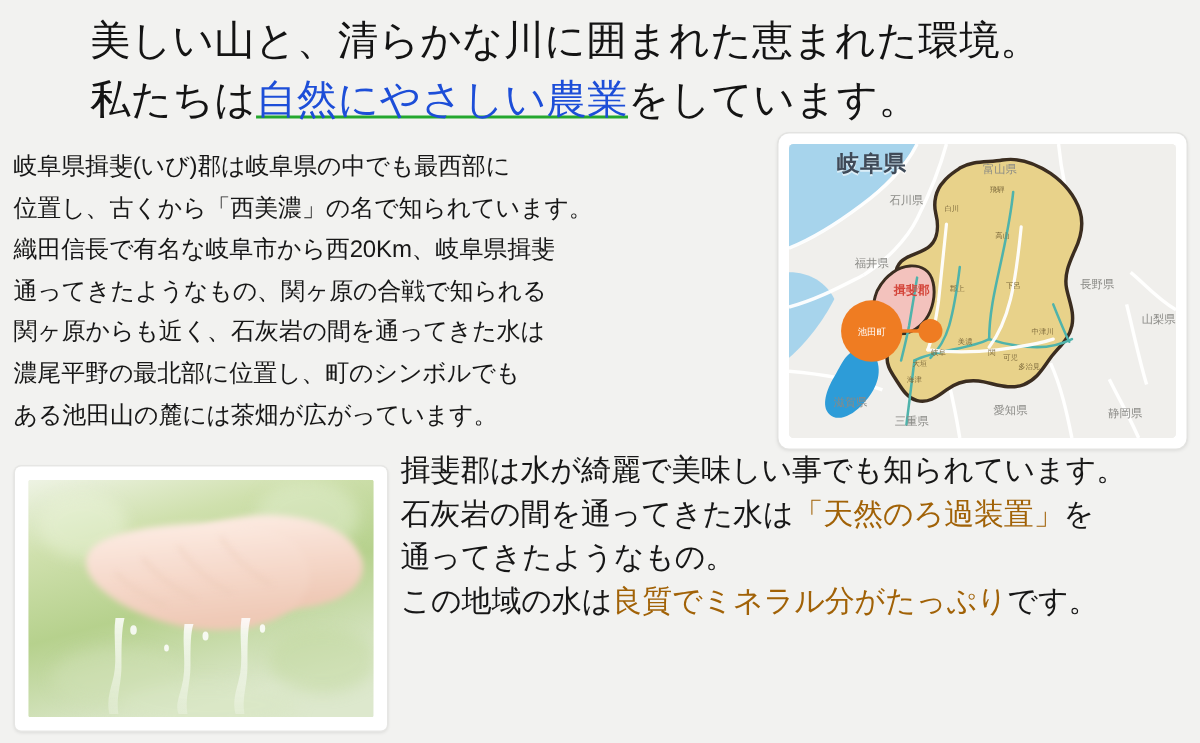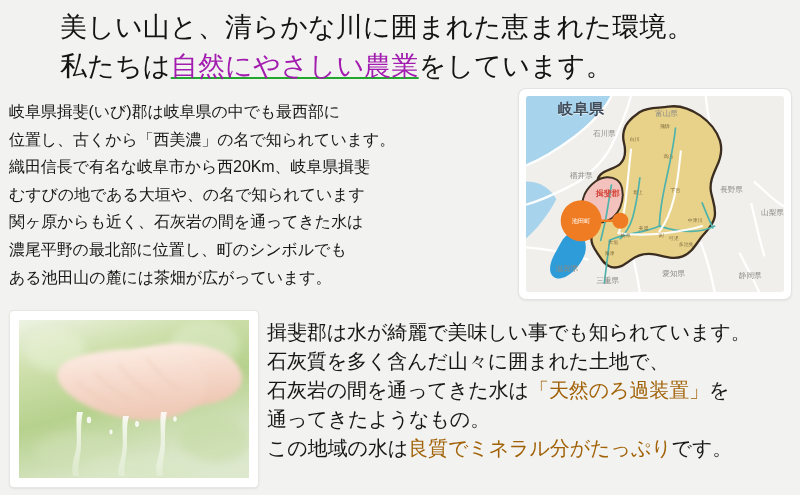--- a/index.html
+++ b/index.html
@@ -27,21 +27,21 @@
     top: 8px;
     width: 720px;
     color: #141414;
     font-size: 27px;
     line-height: 39px;
     letter-spacing: 0.2px;
     font-weight: 500;
   }
   .headline .line { display: block; white-space: nowrap; }
   .hl-green {
-    color: #a21caf;
+    color: #1d4ed8;
     text-decoration: underline;
     text-decoration-color: #24a72e;
     text-underline-offset: 2px;
   }
 
   
   .intro {
     position: absolute;
     left: 9px;
     top: 98px;
@@ -107,21 +107,21 @@
     overflow: hidden;
     border-radius: 1px;
     background: linear-gradient(165deg,#e9f0dc 0%, #cfe0ad 22%, #b9d492 45%, #cfe2b2 70%, #e6eedd 100%);
   }
   .photo svg { display:block; width:100%; height:100%; }
 
   
   .water-text {
     position: absolute;
     left: 267px;
-    top: 318px;
+    top: 300px;
     width: 530px;
     color: #171717;
     font-size: 20px;
     line-height: 29px;
     letter-spacing: -0.1px;
   }
   .water-text .line { display: block; white-space: nowrap; }
   .hl-red { color: #a16207; }
 </style>
 </head>
@@ -131,21 +131,21 @@
 
   <div class="headline">
     <span class="line">美しい山と、清らかな川に囲まれた恵まれた環境。</span>
     <span class="line"><span>私たちは</span><span class="hl-green">自然にやさしい農業</span><span>をしています。</span></span>
   </div>
 
   <div class="intro">
     <span class="line">岐阜県揖斐(いび)郡は岐阜県の中でも最西部に</span>
     <span class="line">位置し、古くから「西美濃」の名で知られています。</span>
     <span class="line">織田信長で有名な岐阜市から西20Km、岐阜県揖斐</span>
-    <span class="line">むすびの地である大垣や、の名で知られています</span>
+    <span class="line">通ってきたようなもの、関ヶ原の合戦で知られる</span>
     <span class="line">関ヶ原からも近く、石灰岩の間を通ってきた水は</span>
     <span class="line">濃尾平野の最北部に位置し、町のシンボルでも</span>
     <span class="line">ある池田山の麓には茶畑が広がっています。</span>
   </div>
 
   <div class="map-frame">
     <div class="map-canvas">
       <svg viewBox="0 0 290 220" preserveAspectRatio="none">
 
         <rect x="0" y="0" width="290" height="220" fill="#f0efec"></rect>
@@ -306,19 +306,18 @@
           <ellipse cx="118" cy="104" rx="2" ry="3"></ellipse>
           <ellipse cx="156" cy="99" rx="1.8" ry="2.8"></ellipse>
           <ellipse cx="92" cy="112" rx="1.6" ry="2.4"></ellipse>
         </g>
       </svg>
     </div>
   </div>
 
   <div class="water-text">
     <span class="line">揖斐郡は水が綺麗で美味しい事でも知られています。</span>
-    <span class="line">石灰質を多く含んだ山々に囲まれた土地で、</span>
     <span class="line"><span>石灰岩の間を通ってきた水は</span><span class="hl-red">「天然のろ過装置」</span><span>を</span></span>
     <span class="line">通ってきたようなもの。</span>
     <span class="line"><span>この地域の水は</span><span class="hl-red">良質でミネラル分がたっぷり</span><span>です。</span></span>
   </div>
 
 </div>
 
 </body></html>

